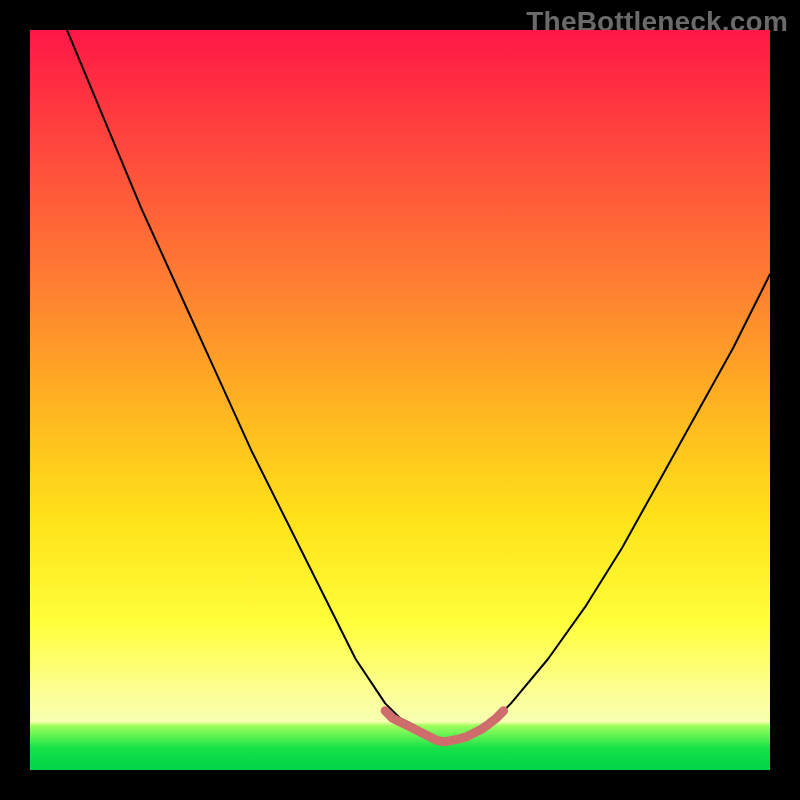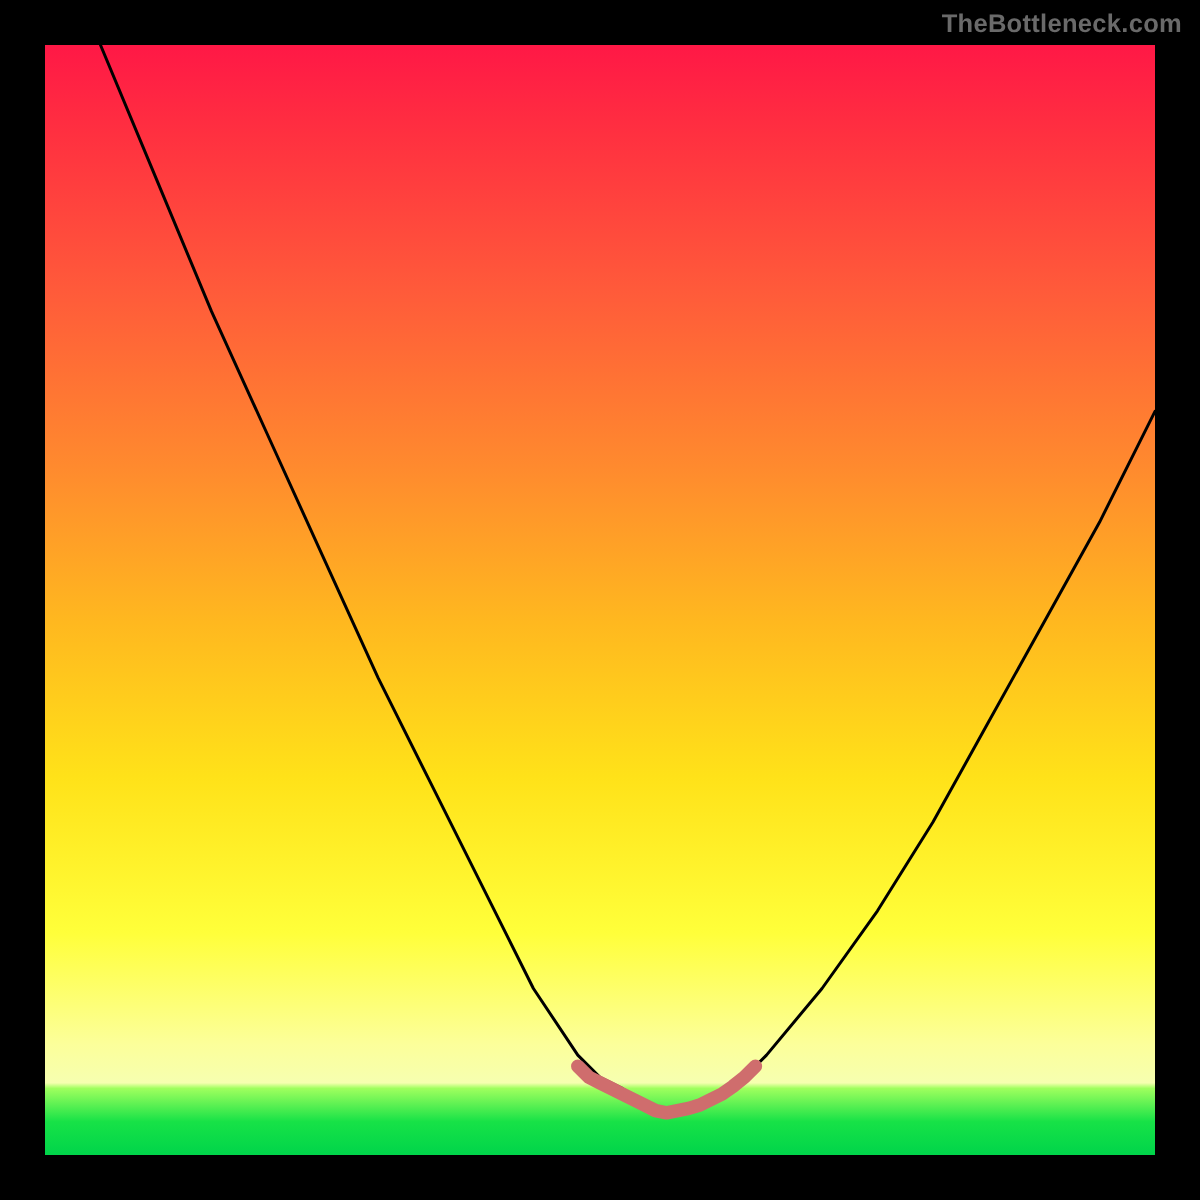--- a/index.html
+++ b/index.html
@@ -15,21 +15,21 @@
     position: relative;
     width: 800px;
     height: 800px;
     background: #000;
   }
   .watermark {
     position: absolute;
     top: 6px;
     right: 12px;
     color: #6a6a6a;
-    font-size: 17px;
+    font-size: 28px;
     font-weight: 600;
     letter-spacing: 0.2px;
     user-select: none;
   }
   .plot-area {
     position: absolute;
     left: 30px;
     top: 30px;
     width: 740px;
     height: 740px;

